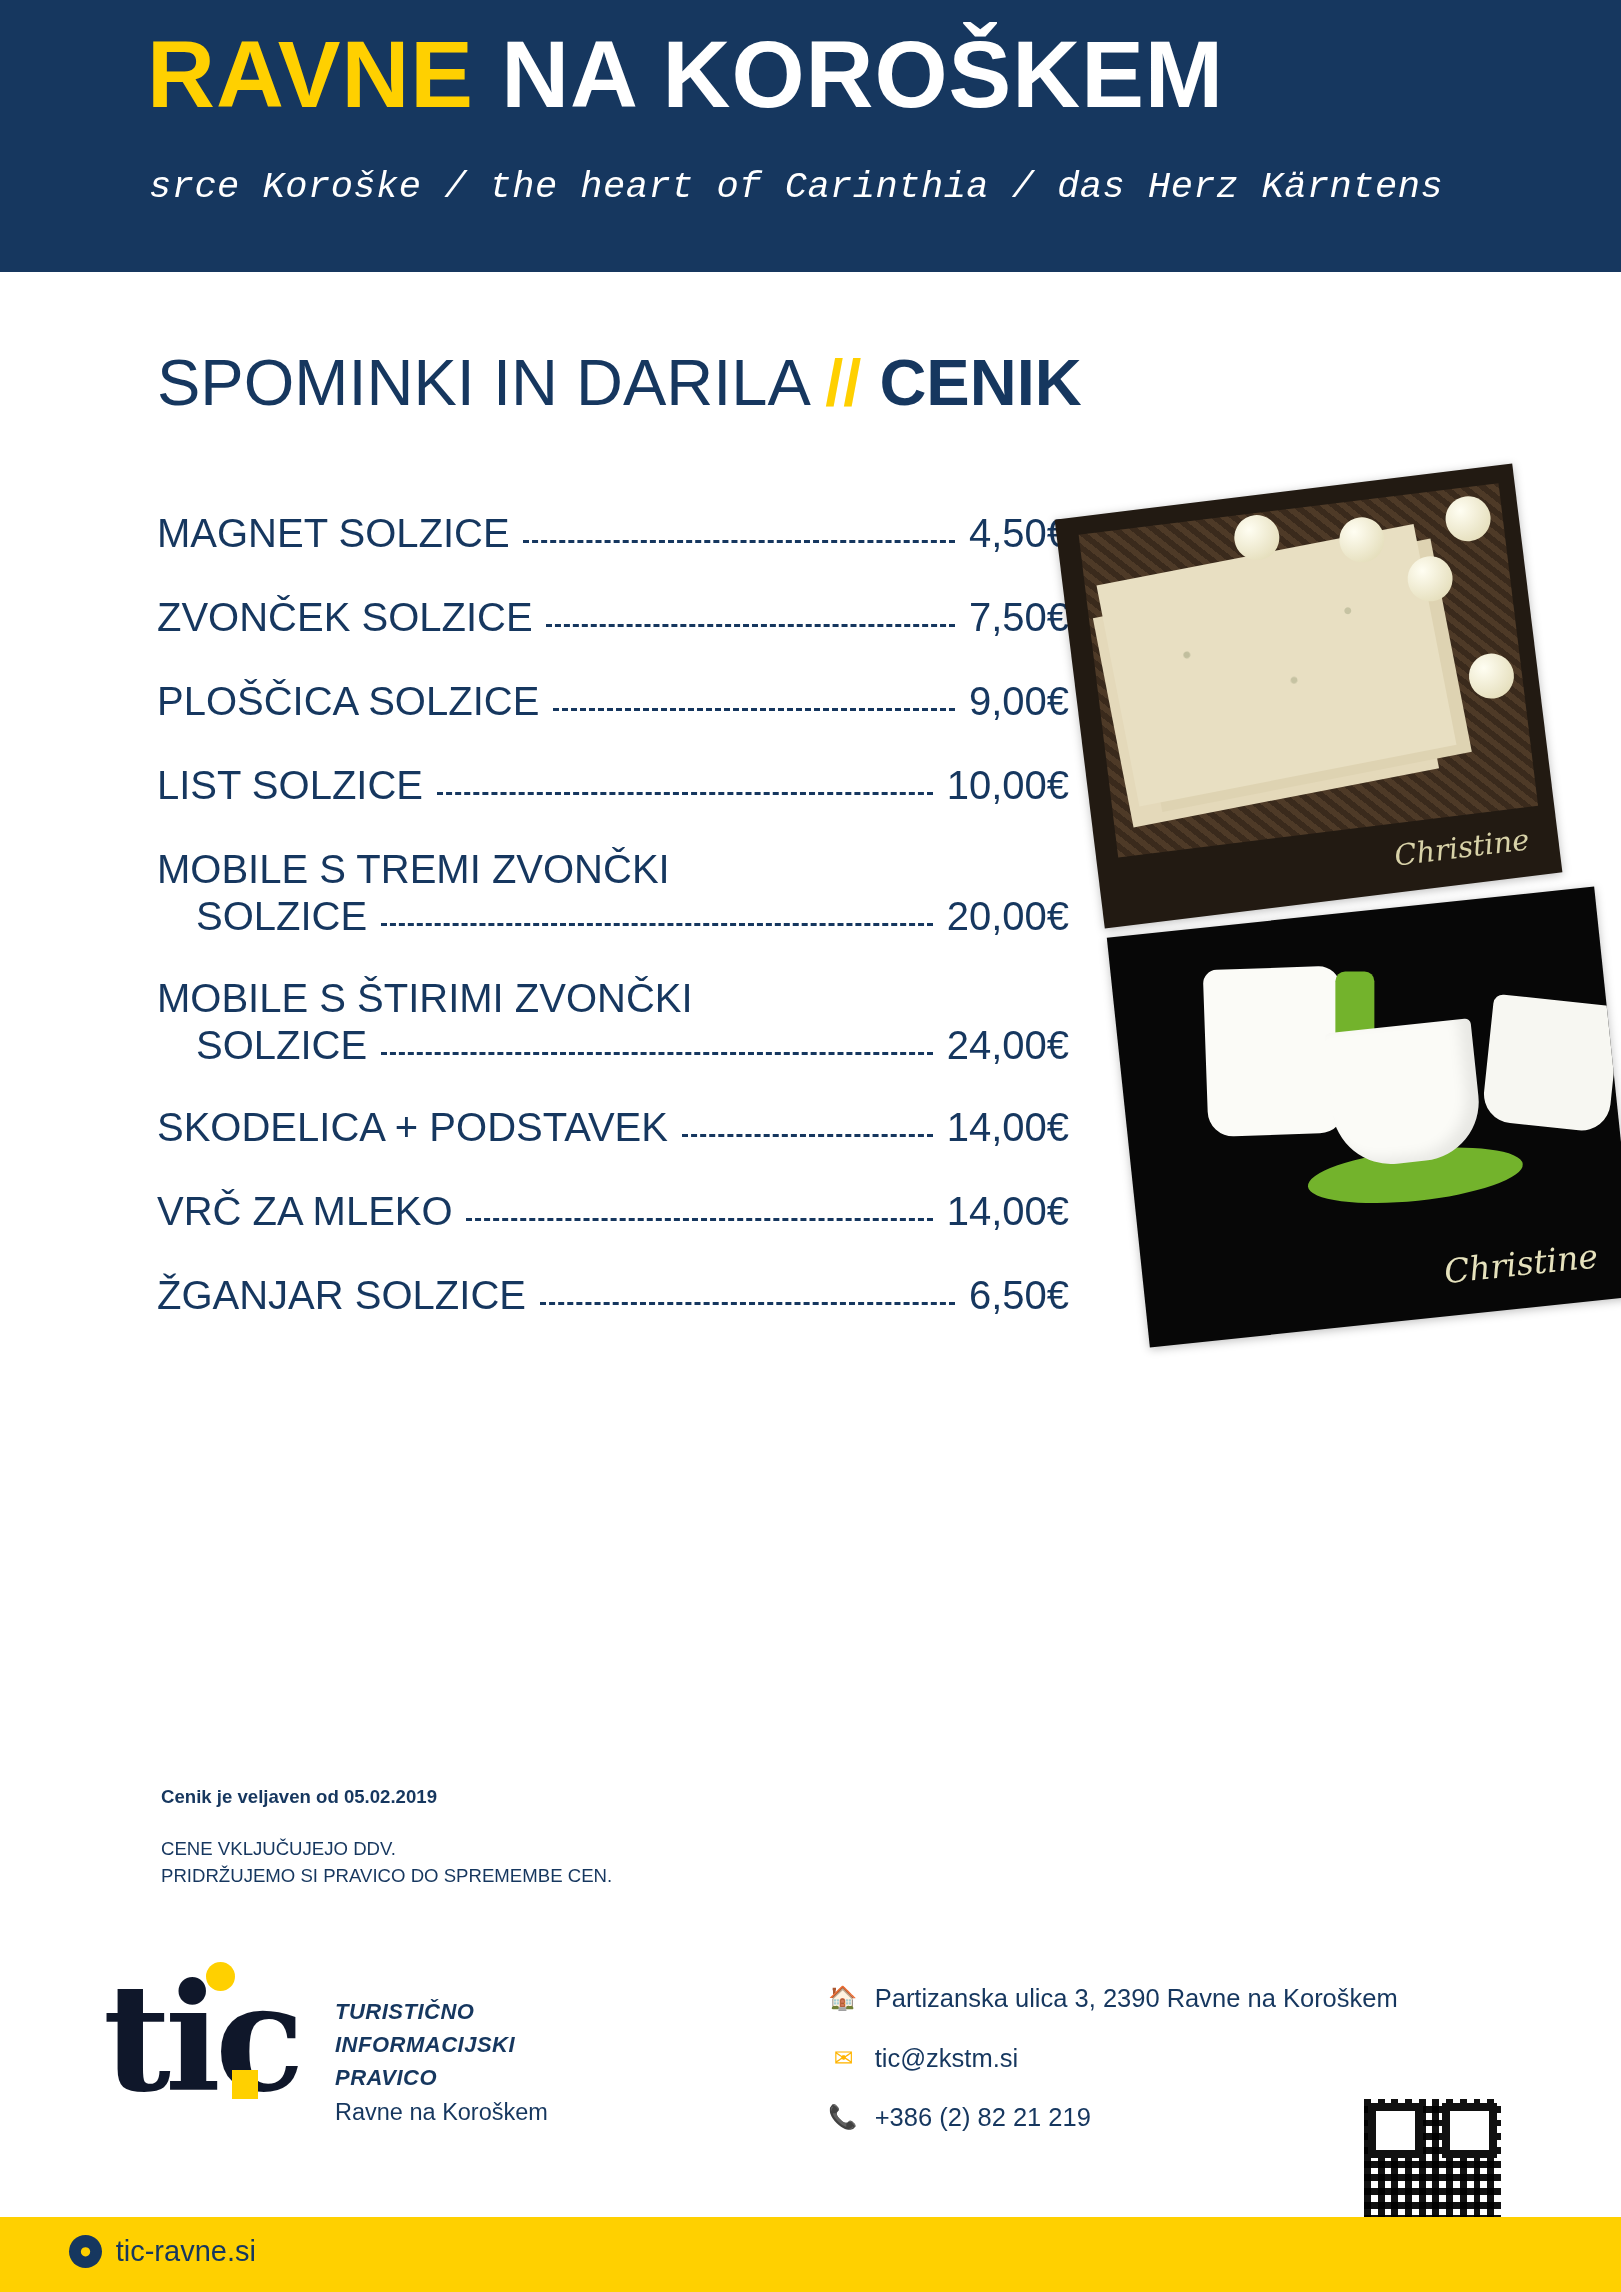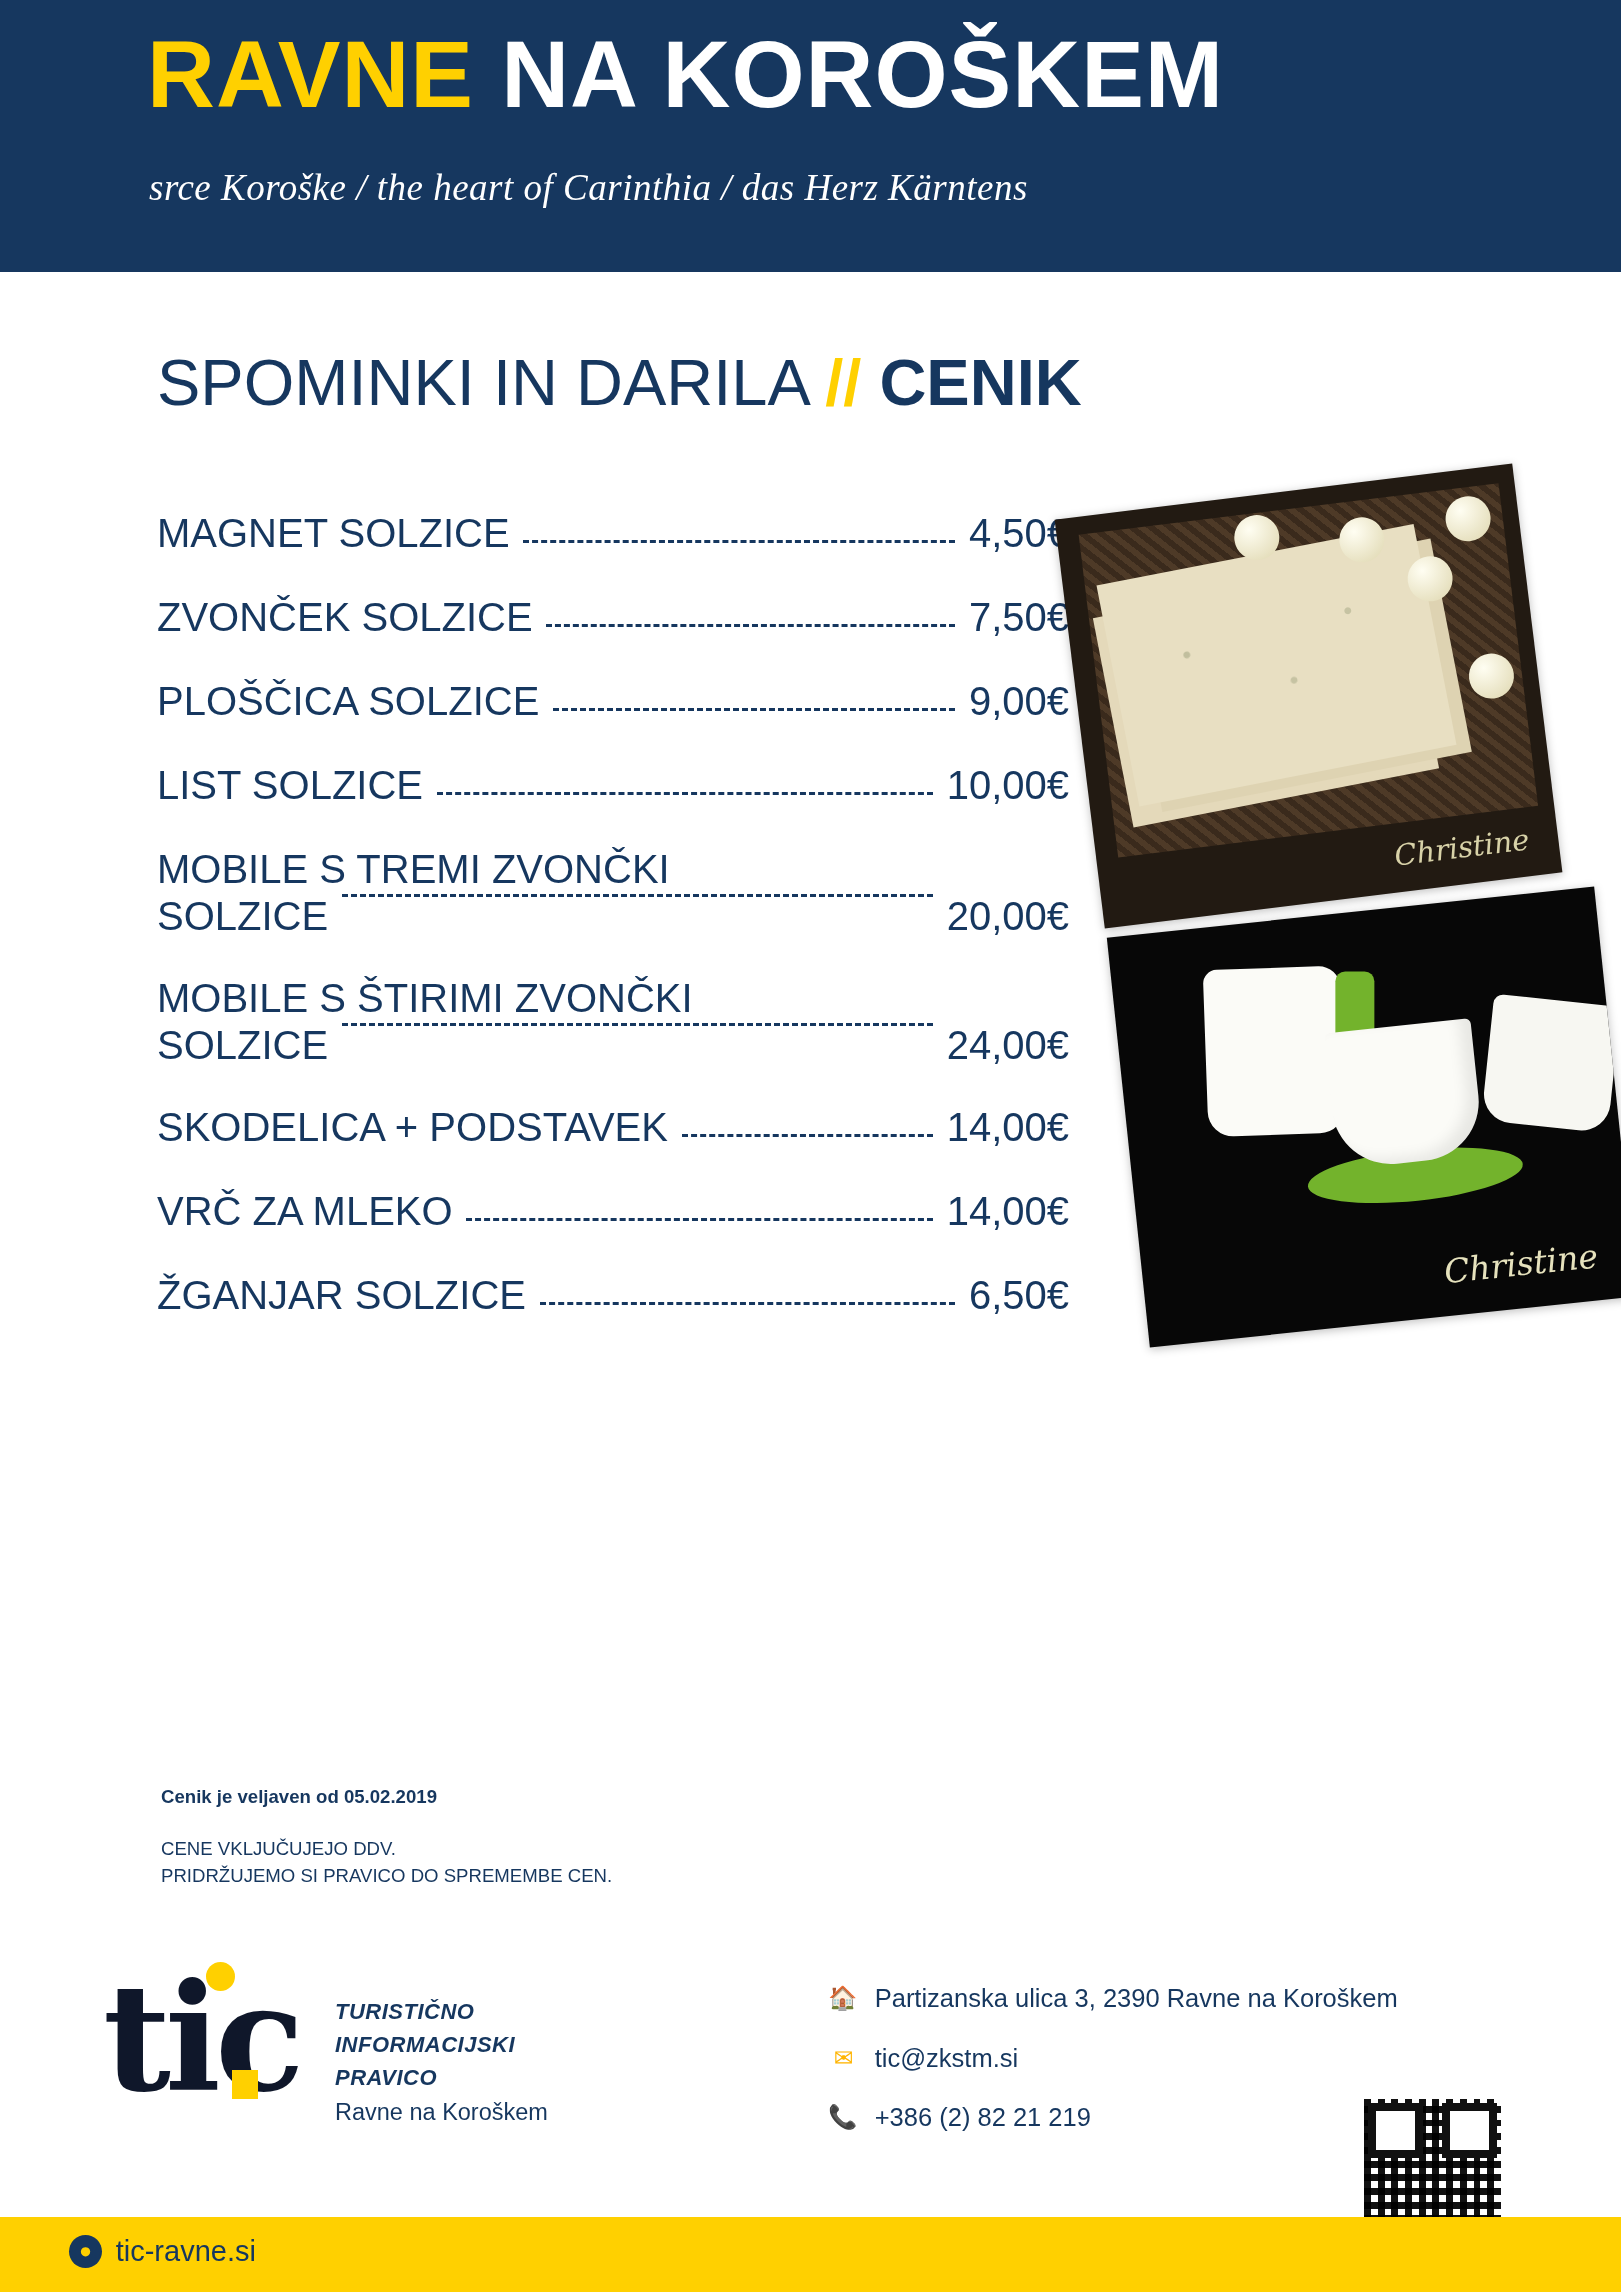--- a/index.html
+++ b/index.html
@@ -36,21 +36,21 @@
     letter-spacing: 1px;
     white-space: nowrap;
   }
   .header-title .accent {
     color: #ffd000;
   }
   .header-subtitle {
     position: absolute;
     left: 149px;
     top: 165px;
-    font-family: Liberation Serif, serif;
+    font-family: Liberation Mono, monospace;
     font-style: italic;
     font-size: 37px;
     line-height: 45px;
     color: #ffffff;
     white-space: nowrap;
     letter-spacing: 0.5px;
   }
 
   
   .page-title {
@@ -87,21 +87,22 @@
   }
   .price-row.two-line {
     display: block;
     margin-bottom: 35px;
   }
   .price-name {
     white-space: nowrap;
   }
   .price-line2 {
     display: flex;
-    align-items: flex-start;
+    align-items: flex-end;
+    margin-left: 39px;
   }
   .dots {
     flex: 1 1 auto;
     border-bottom: 3.9px dashed #16375f;
     margin: 0 13.7px 13.7px 13.7px;
     height: 1px;
     min-width: 39px;
   }
   .price-val {
     white-space: nowrap;

